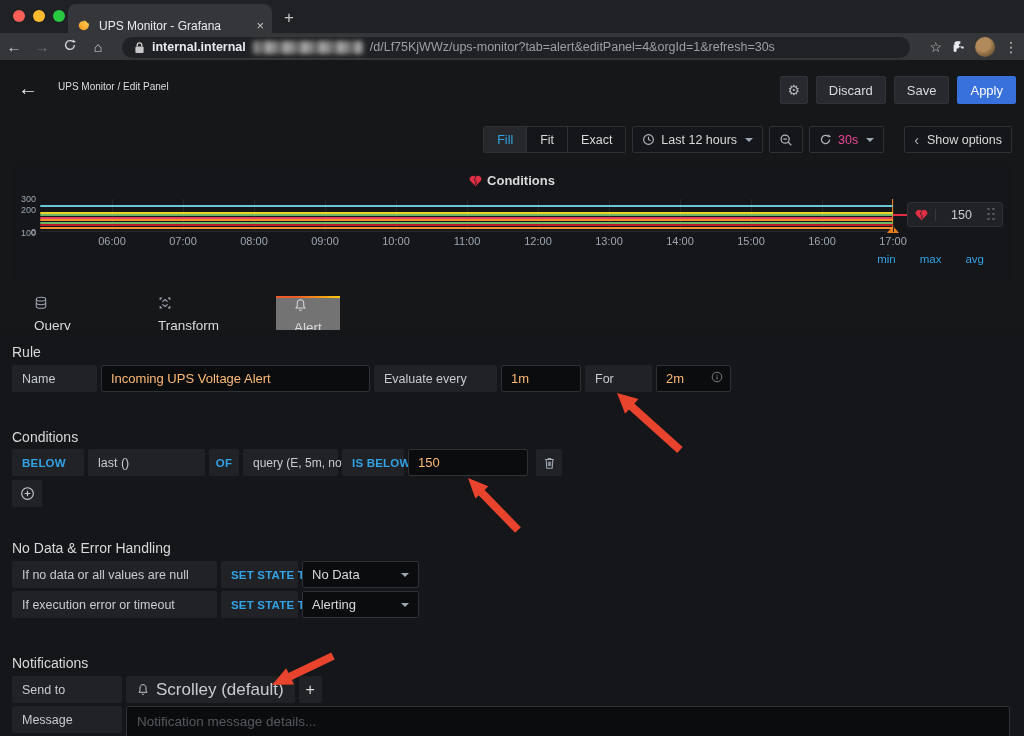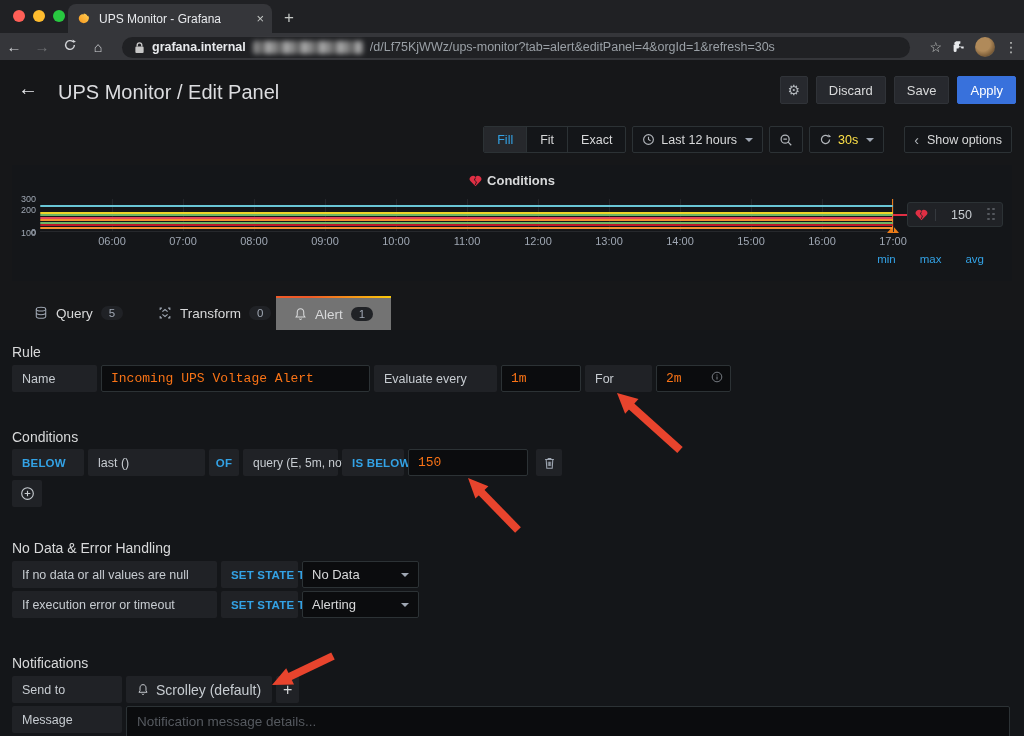--- a/index.html
+++ b/index.html
@@ -11,21 +11,21 @@
   }
   
   .tabstrip { position:absolute; left:0; top:0; width:1024px; height:33px; background:#202124; }
   .traffic { position:absolute; top:10px; width:12px; height:12px; border-radius:50%; }
   .t-red { left:13px; background:#ff5f57; }
   .t-yellow { left:33px; background:#febc2e; }
   .t-green { left:53px; background:#28c840; }
   .browser-tab {
     position:absolute; left:68px; top:4px; width:204px; height:29px;
     background:#35363a; border-radius:8px 8px 0 0;
-    display:flex; align-items:center; padding:0 8px; gap:8px;
+    display:flex; align-items:flex-end; padding:0 8px; gap:8px;
   }
   .browser-tab .title { color:#e8eaed; font-size:12px; flex:1; white-space:nowrap; overflow:hidden; }
   .tab-close { color:#c4c7c5; font-size:13px; cursor:default; }
   .newtab-btn { position:absolute; left:284px; top:8px; color:#c4c7c5; font-size:17px; line-height:20px; }
   .chrome-toolbar { position:absolute; left:0; top:33px; width:1024px; height:27px; background:#35363a; display:flex; align-items:center; }
   .nav-ic { color:#d3d5d8; font-size:15px; width:28px; text-align:center; }
   .nav-ic.fwd { color:#6e7073; }
   .nav-ic.home { font-size:14px; }
   .urlbar {
     position:absolute; left:122px; top:36.5px; width:788px; height:21px;
@@ -39,35 +39,35 @@
   .url-path { color:#9aa0a6; white-space:nowrap; overflow:hidden; }
   .chrome-right { position:absolute; right:6px; top:33px; height:27px; display:flex; align-items:center; gap:9px; }
   .star-ic { color:#c4c7c5; font-size:14px; }
   .avatar { width:20px; height:20px; border-radius:50%;
     background:radial-gradient(circle at 40% 35%, #b08a5a 0 40%, #7a5c38 70%, #4d6e8a 100%);
     filter:blur(.7px); }
   .kebab { color:#c4c7c5; font-size:14px; letter-spacing:0; }
   
   .gf-header { position:absolute; left:0; top:60px; width:1024px; height:52px; background:#161719; }
   .back-arrow { position:absolute; left:18px; top:77px; font-size:20px; color:#e8eaed; }
-  .panel-title { position:absolute; left:58px; top:81px; font-size:20px; color:#dcdde0; }
+  .panel-title { position:absolute; left:58px; top:81px; font-size:10px; color:#dcdde0; }
   .hdr-actions { position:absolute; right:8px; top:76px; height:28px; display:flex; gap:8px; }
   .btn { height:28px; border-radius:2px; display:flex; align-items:center; justify-content:center;
     font-size:13px; font-weight:500; color:#d8d9da; padding:0 12px; border:1px solid #303338; background:#27292e; }
   .btn.icon-only { width:28px; padding:0; font-size:14px; color:#b2b6bb; }
   .btn.primary { background:#3871dc; border-color:#3871dc; color:#fff; }
   
   .view-toolbar { position:absolute; top:126px; right:12px; height:27px; display:flex; align-items:center; gap:6px; }
   .seg-group { display:flex; height:27px; border:1px solid #2c3235; border-radius:2px; overflow:hidden; background:#141619; }
   .seg { padding:0 13px; display:flex; align-items:center; font-size:12.5px; color:#d8d9da; border-right:1px solid #2c3235; }
   .seg:last-child { border-right:none; }
   .seg.active { background:#26282c; color:#33a2e5; }
   .tbtn { height:27px; border:1px solid #2c3235; border-radius:2px; background:#141619;
     display:flex; align-items:center; gap:6px; padding:0 9px; font-size:12.5px; color:#d8d9da; }
-  .tbtn .orange { color:#fde047; font-weight:500; }
+  .tbtn .orange { color:#ec4899; font-weight:500; }
   .caret { width:0; height:0; border-left:4px solid transparent; border-right:4px solid transparent; border-top:4px solid #9fa7b3; margin-left:2px; }
   .chev-left { color:#b2b6bb; font-size:14px; margin-right:2px; }
   .show-options-gap { width:8px; }
   
   .chart-panel { position:absolute; left:12px; top:165px; width:1000px; height:116px; background:#141619; }
   .chart-title { position:absolute; left:0; right:0; top:8px; text-align:center; font-size:13px; font-weight:600; color:#d8d9da; }
   .chart-title .heart { display:inline-block; vertical-align:-2px; margin-right:5px; }
   .y-axis { position:absolute; left:2px; top:0; width:22px; height:80px; }
   .ytick { position:absolute; right:0; width:22px; text-align:right; font-size:9px; color:#9fa7b3; line-height:9px; }
   .plot-area { position:absolute; left:28px; top:34px; width:853px; height:33px; border-bottom:1px solid #26282c; }
@@ -82,42 +82,42 @@
   .th-heart { padding:0 7px; border-right:1px solid #35393e; display:flex; align-items:center; }
   .th-value { flex:1; text-align:center; font-size:12.5px; color:#c7ccd1; }
   .drag-dots { display:grid; grid-template-columns:repeat(2,4px); grid-auto-rows:4px; gap:1px; padding-right:6px; }
   .drag-dots i { width:2.5px; height:2.5px; border-radius:50%; background:#54585e; }
   .x-axis { position:absolute; left:80px; top:70px; width:821px; display:flex; justify-content:space-between; }
   .xtick { width:40px; text-align:center; font-size:11px; color:#9fa7b3; }
   .chart-legend { position:absolute; right:28px; top:88px; display:flex; gap:24px; }
   .legend-item { color:#33a2e5; font-size:11.5px; font-weight:500; }
   
   .tabs-row { position:absolute; left:0; top:296px; width:1024px; height:34px; }
-  .tab { position:absolute; top:0; height:34px; display:flex; align-items:center; gap:8px; padding:0 18px; font-size:13.5px; color:#d8d9da; }
+  .tab { position:absolute; top:0; height:34px; display:flex; gap:8px; padding:0 18px; font-size:13.5px; color:#d8d9da;flex-direction:column; }
   .tab .badge { background:#202226; border-radius:9px; padding:1px 8px; font-size:11.5px; color:#9fa7b3; }
   .tab.active { background:#737373; border-top:2px solid; border-image:linear-gradient(90deg,#f05a28 30%,#fbca0a 99%) 1; }
   .tab-ic { display:flex; align-items:center; color:#9fa7b3; }
   
   .form-panel { position:absolute; left:0; top:330px; width:1024px; height:406px; background:#141619; }
   .section-h { position:absolute; left:12px; font-size:14px; font-weight:500; color:#d8d9da; }
   .frow { position:absolute; left:12px; display:flex; gap:4px; height:27px; align-items:stretch; }
   .flabel { background:#202226; border-radius:2px; display:flex; align-items:center; padding:0 10px;
     font-size:12.5px; font-weight:500; color:#c7ccd1; white-space:nowrap; }
   .flabel.blue { color:#33a2e5; font-size:11.5px; font-weight:700; letter-spacing:.2px; }
-  .finput { background:#0b0c0e; border:1px solid #2c3235; border-radius:2px; color:#f97316;
-    font-size:13px; padding:0 9px; font-family:Liberation Mono, monospace; outline:none; }
+  .finput { background:#0b0c0e; border:1px solid #2c3235; border-radius:2px; color:#fdba74;
+    font-size:13px; padding:0 9px; font-family:Liberation Sans, sans-serif; outline:none; }
   .input-wrap { position:relative; display:flex; }
   .input-wrap .finput { width:100%; }
   .input-ic { position:absolute; right:8px; top:6px; }
   .fselect { background:#0b0c0e; border:1px solid #2c3235; border-radius:2px; display:flex;
     align-items:center; justify-content:space-between; padding:0 9px; font-size:13px; color:#d8d9da; }
   .iconbtn { background:#202226; border-radius:2px; display:flex; align-items:center; justify-content:center; width:26px; }
   .plus-btn { font-size:16px; color:#d8d9da; font-weight:500; width:23px; }
   .channel-tag { background:#202226; border-radius:2px; display:flex; align-items:center; gap:7px; padding:0 11px;
-    font-size:14px; font-weight:500; color:#c7ccd1; }
+    font-size:17px; font-weight:500; color:#c7ccd1; }
   .ftextarea { background:#0b0c0e; border:1px solid #2c3235; border-radius:2px; color:#d8d9da;
     font-size:13.5px; padding:7px 10px; font-family:"Liberation Sans",sans-serif; resize:none; outline:none; }
   .ftextarea::placeholder { color:#55595f; }
   
   .arrow { position:absolute; pointer-events:none; }
 </style>
 </head>
 <body>
 
 <div class="screen">
@@ -151,21 +151,21 @@
           <polygon points="11,1.6 11.6,5.4 14.8,4.2" fill="#d3d5d8"></polygon>
         </svg>
     </span>
     <span class="nav-ic home">⌂</span>
   </div>
   <div class="urlbar">
     <svg width="11" height="13" viewBox="0 0 12 14">
       <rect x="1.5" y="6" width="9" height="7" rx="1.2" fill="#c7c7c7"></rect>
       <path d="M3.5 6V4.4a2.5 2.5 0 0 1 5 0V6" fill="none" stroke="#c7c7c7" stroke-width="1.5"></path>
     </svg>
-    <span class="url-domain">grafana.internal</span>
+    <span class="url-domain">internal.internal</span>
     <span class="url-blur"></span>
     <span class="url-path">/d/Lf75KjWWz/ups-monitor?tab=alert&amp;editPanel=4&amp;orgId=1&amp;refresh=30s</span>
   </div>
   <div class="chrome-right">
     <span class="star-ic">☆</span>
     <svg width="15" height="15" viewBox="0 0 16 16">
       <path d="M6 2.5h4v2.3a1.6 1.6 0 1 0 0 3.2V10h2.3a1.6 1.6 0 1 1 0 3.2H10v0H6v-2.3a1.6 1.6 0 1 1-3.2 0H2.5V6h2.3a1.6 1.6 0 1 0 3.2 0V2.5z" fill="#e8eaed" transform="rotate(90 8 8)"></path>
     </svg>
     <span class="avatar"></span>
     <span class="kebab">⋮</span>

